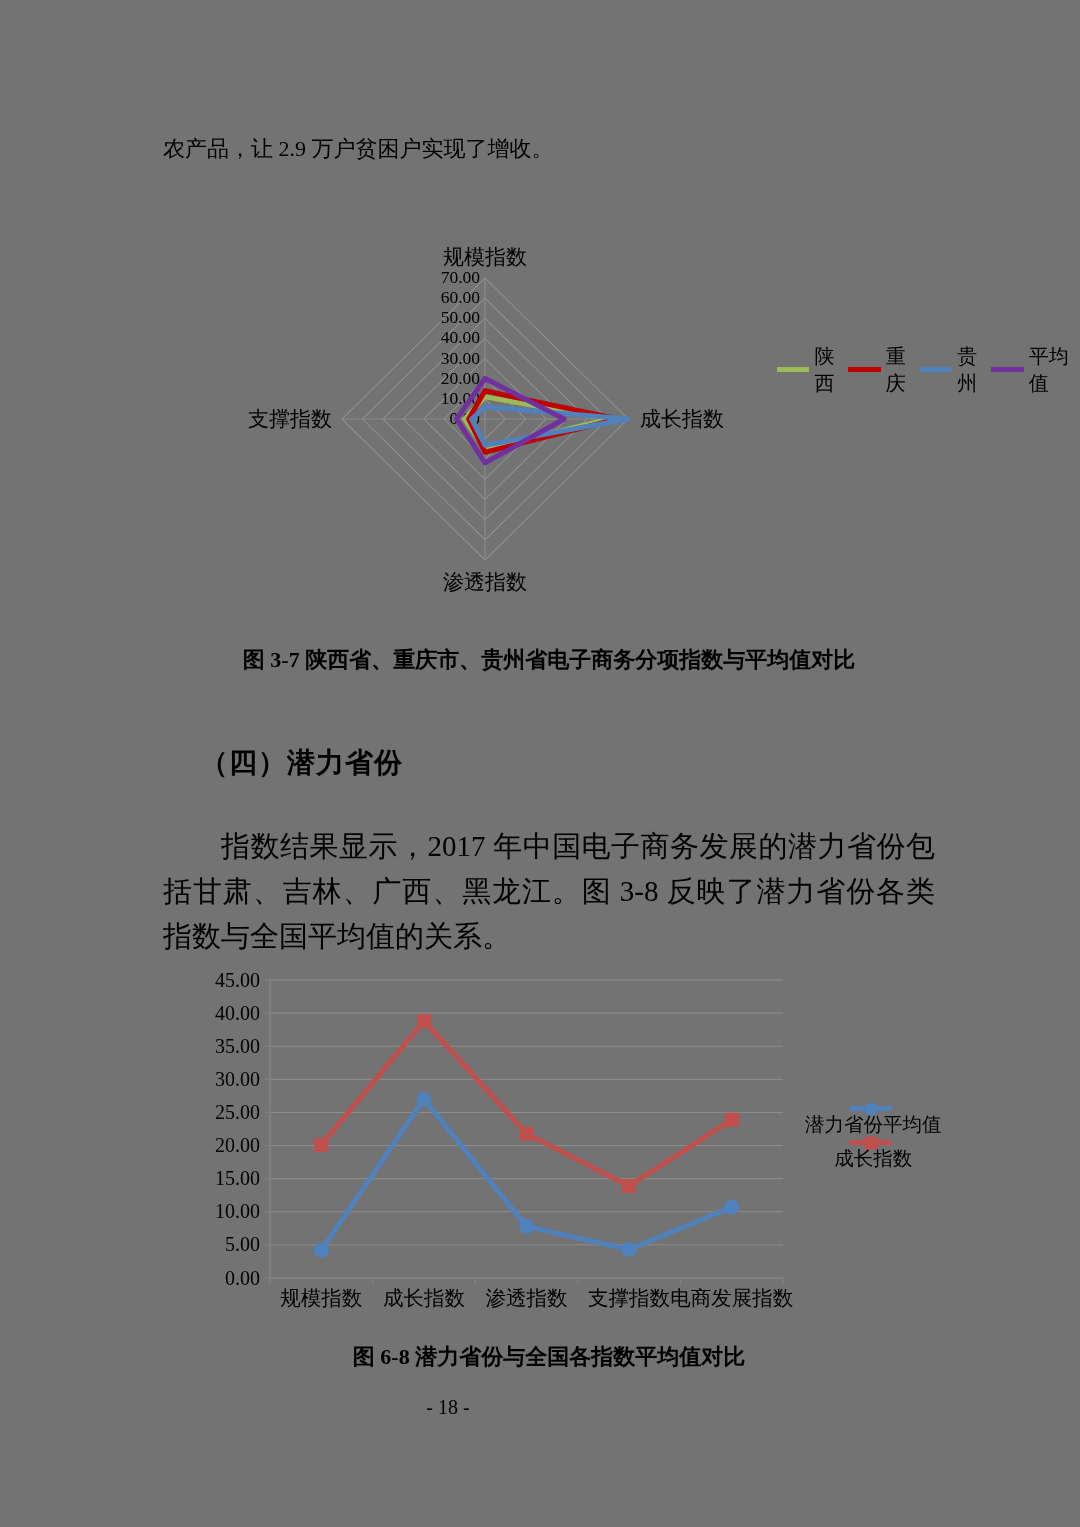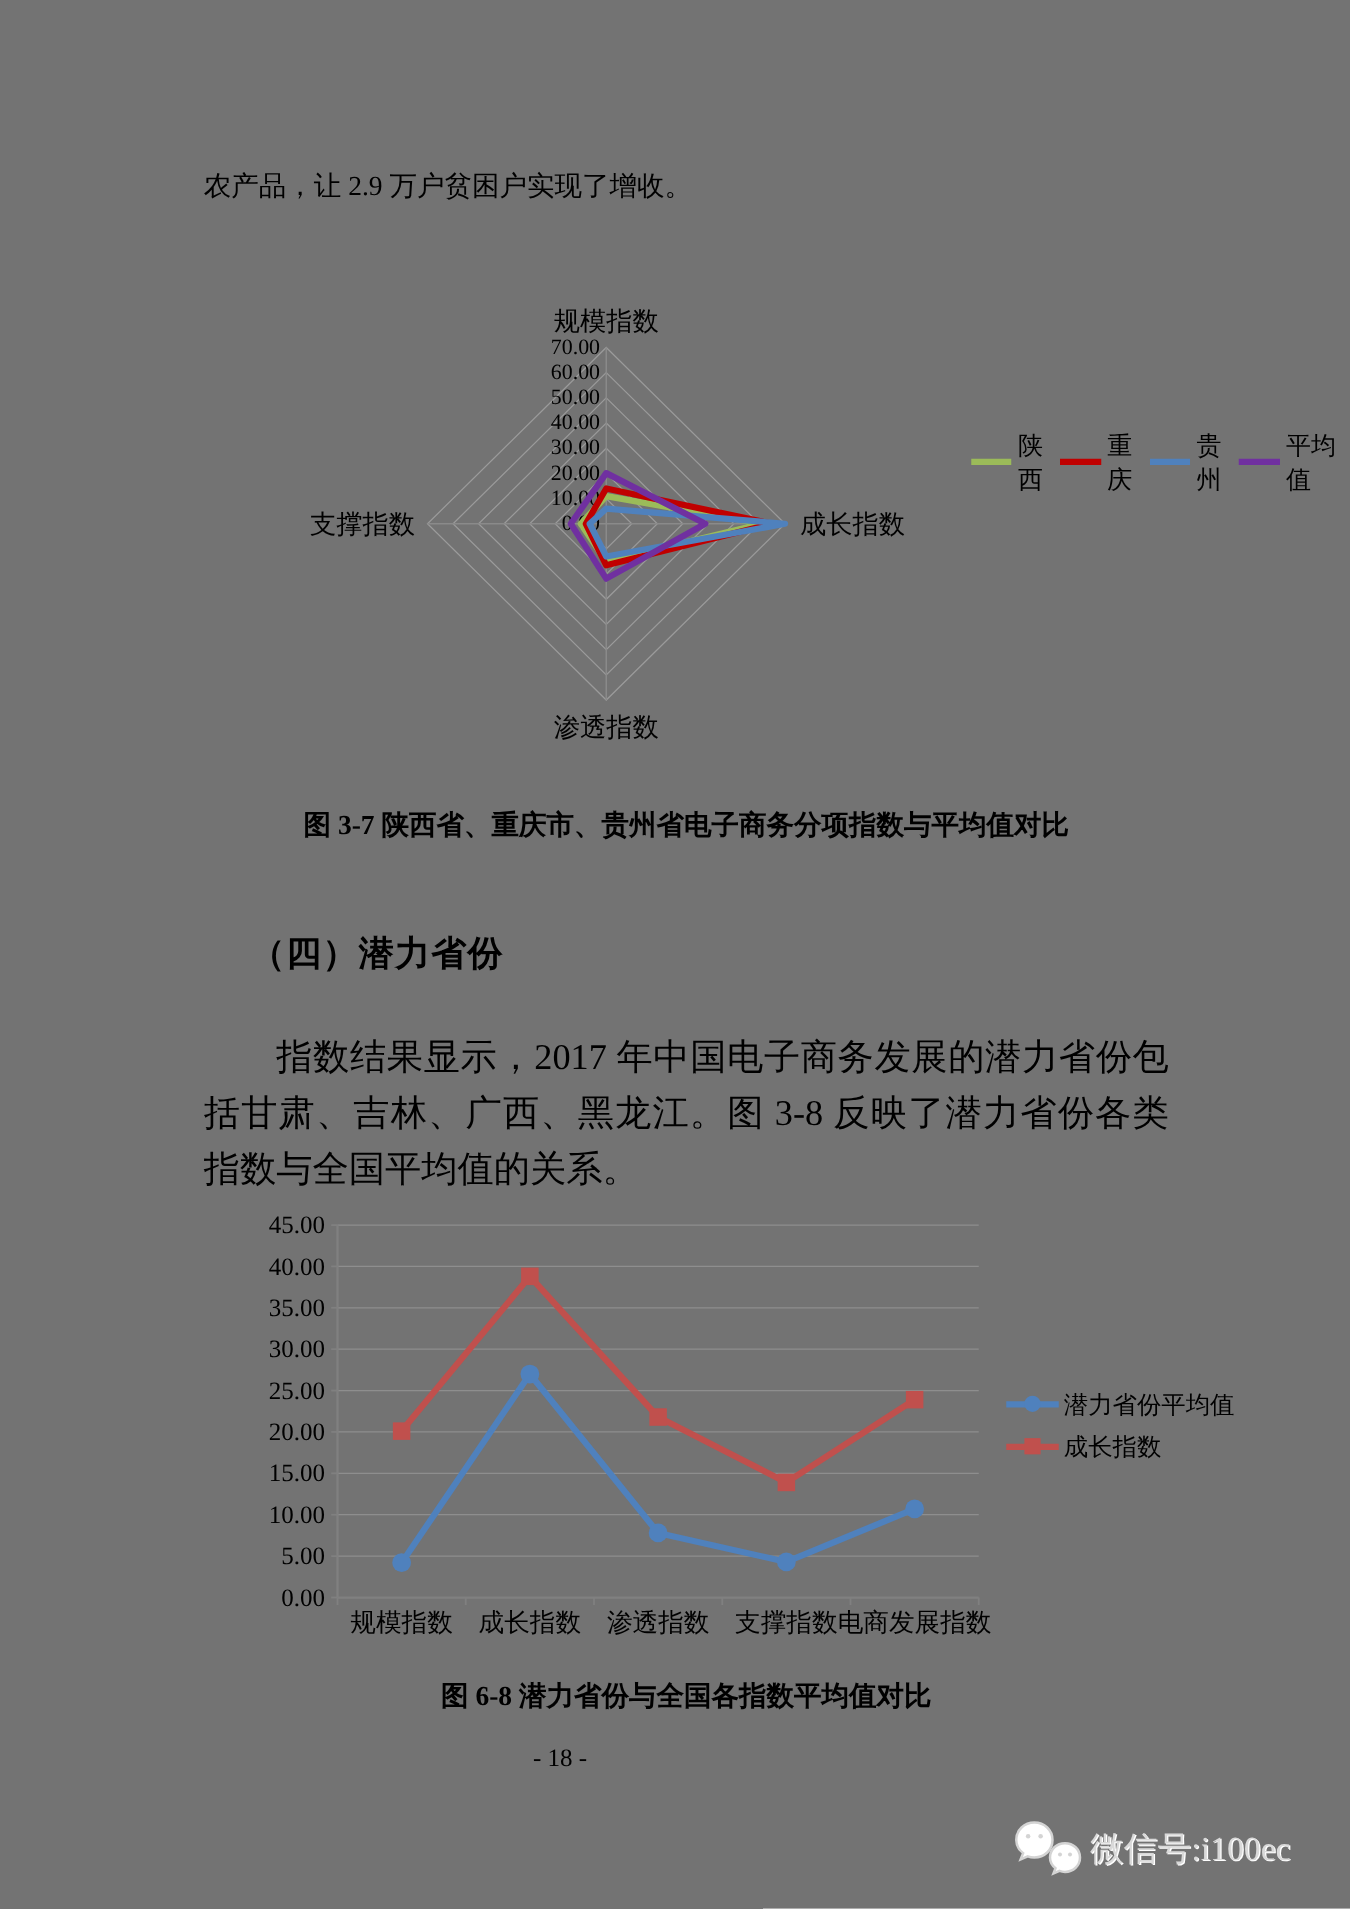--- a/index.html
+++ b/index.html
@@ -20,21 +20,21 @@
   .r-tick{font-family:"Liberation Serif","DejaVu Serif",serif;font-size:17.5px;}
   .r-axis{font-family:"Liberation Serif","DejaVu Serif",serif;font-size:21px;}
   .l-tick{font-family:"Liberation Serif","DejaVu Serif",serif;font-size:20px;}
   .l-cat{font-family:"Liberation Serif","DejaVu Serif",serif;font-size:20.5px;}
   
   #radar-legend{left:777px;top:353px;display:flex;flex-direction:row;}
   #radar-legend .legend-item{display:flex;align-items:center;height:33px;}
   #radar-legend .legend-swatch{display:inline-block;width:38px;height:5px;margin-right:5px;}
   #radar-legend .legend-label{font-size:20px;}
   #line-legend{left:805px;top:1106px;display:flex;flex-direction:column;}
-  #line-legend .legend-item{display:flex;align-items:center;height:34px;}
+  #line-legend .legend-item{display:flex;align-items:center;height:34px;flex-direction:column;}
   #line-legend .legend-line{position:relative;display:inline-block;width:42px;height:5px;margin-right:4px;}
   #line-legend .legend-marker{position:absolute;left:50%;top:50%;transform:translate(-50%,-50%);width:13px;height:13px;display:inline-block;}
   #line-legend .legend-marker.circle{border-radius:50%;}
   #line-legend .legend-label{font-size:19.5px;}
   
   .watermark{left:812px;top:1456px;display:flex;align-items:center;color:#d9d9d9;}
   .watermark .wm-text{font-size:27px;margin-left:6px;text-shadow:1px 1px 0 #ffffff;}
 </style>
 </head>
 <body>
@@ -165,25 +165,14 @@
           <span class="legend-marker square" style="background: rgb(192, 80, 77);"></span>
         </span>
         <span class="legend-label">成长指数</span>
       </div>
     </div>
 
   <div class="abs caption cap38">图 6-8 潜力省份与全国各指数平均值对比</div>
 
   <div class="abs pageno">- 18 -</div>
 
-  <div class="abs watermark">
-    <svg width="54" height="46" viewBox="0 0 54 46">
-      <path d="M30 16 C30 24 23.5 30 15.5 30 C13.6 30 11.8 29.7 10.2 29.1 L4.5 31.5 L6.5 26.5 C3.2 24 1 20.3 1 16 C1 8 7.5 2 15.5 2 C23.5 2 30 8 30 16 Z" fill="#ffffff" stroke="#d4d4d4" stroke-width="2"></path>
-      <circle cx="10.5" cy="13" r="1.8" fill="#d4d4d4"></circle>
-      <circle cx="20.5" cy="13" r="1.8" fill="#d4d4d4"></circle>
-      <path d="M52 30 C52 36.5 46.7 41.5 40 41.5 C38.4 41.5 36.9 41.2 35.6 40.7 L30.8 42.7 L32.4 38.6 C29.7 36.5 28 33.5 28 30 C28 23.5 33.3 18.5 40 18.5 C46.7 18.5 52 23.5 52 30 Z" fill="#ffffff" stroke="#d4d4d4" stroke-width="2"></path>
-      <circle cx="36" cy="27.5" r="1.6" fill="#d4d4d4"></circle>
-      <circle cx="44" cy="27.5" r="1.6" fill="#d4d4d4"></circle>
-    </svg>
-    <span class="wm-text">微信号:i100ec</span>
-  </div>
 
 </div>
 
 </body></html>

